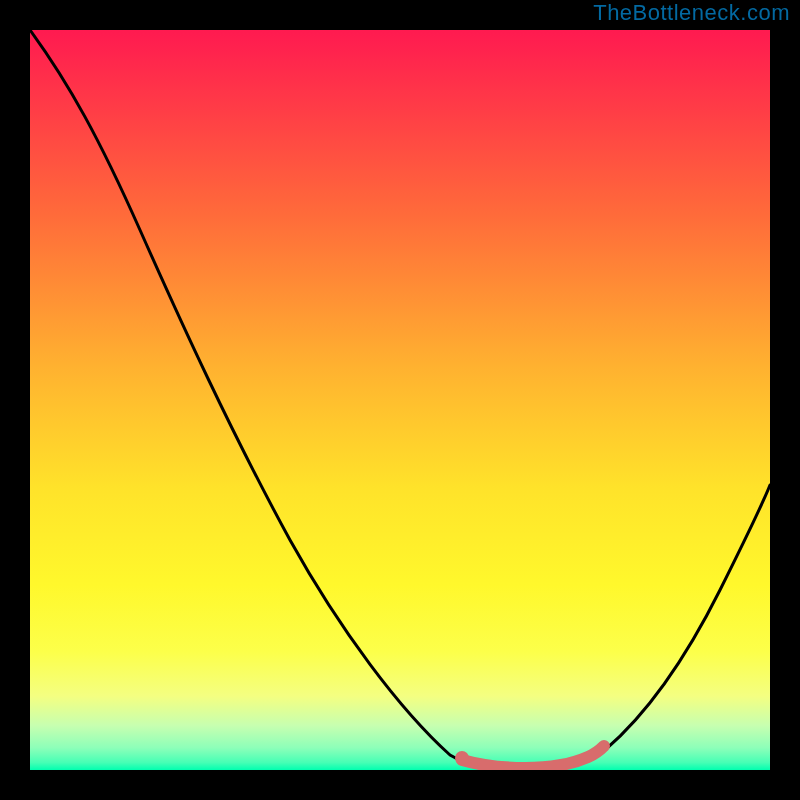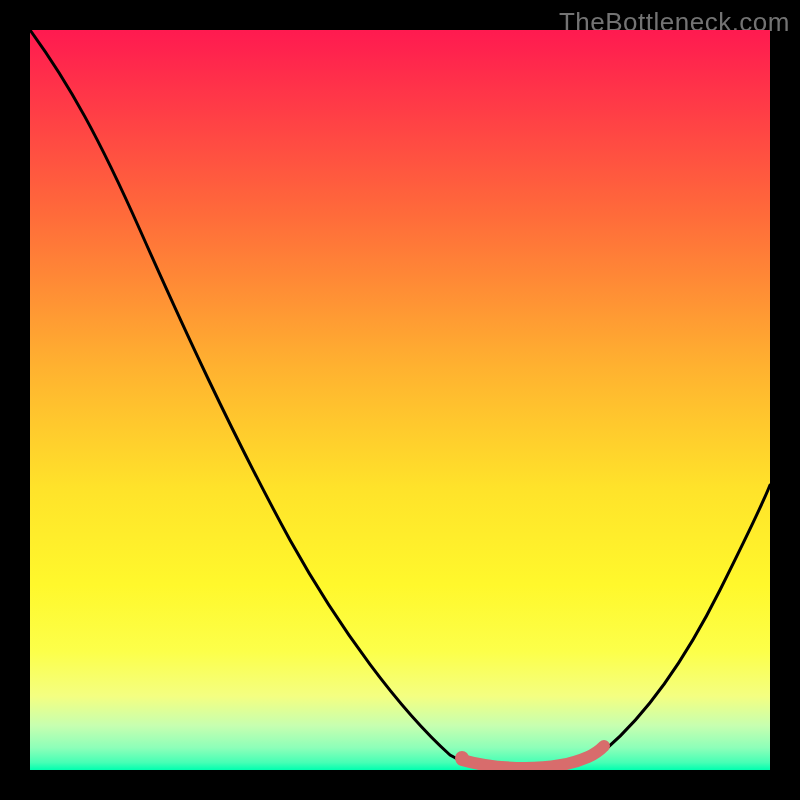--- a/index.html
+++ b/index.html
@@ -10,25 +10,25 @@
     background: #000;
     overflow: hidden;
   }
   .chart-container {
     position: relative;
     width: 800px;
     height: 800px;
   }
   .attribution {
     position: absolute;
-    top: 7px;
+    top: 0;
     right: 10px;
     font-family: Arial, Helvetica, sans-serif;
-    font-size: 26px;
-    color: #737373;
+    font-size: 22px;
+    color: #0369a1;
     letter-spacing: 0.5px;
   }
   .plot-area {
     position: absolute;
     left: 30px;
     top: 30px;
     width: 740px;
     height: 740px;
   }
   .gradient-bg {

